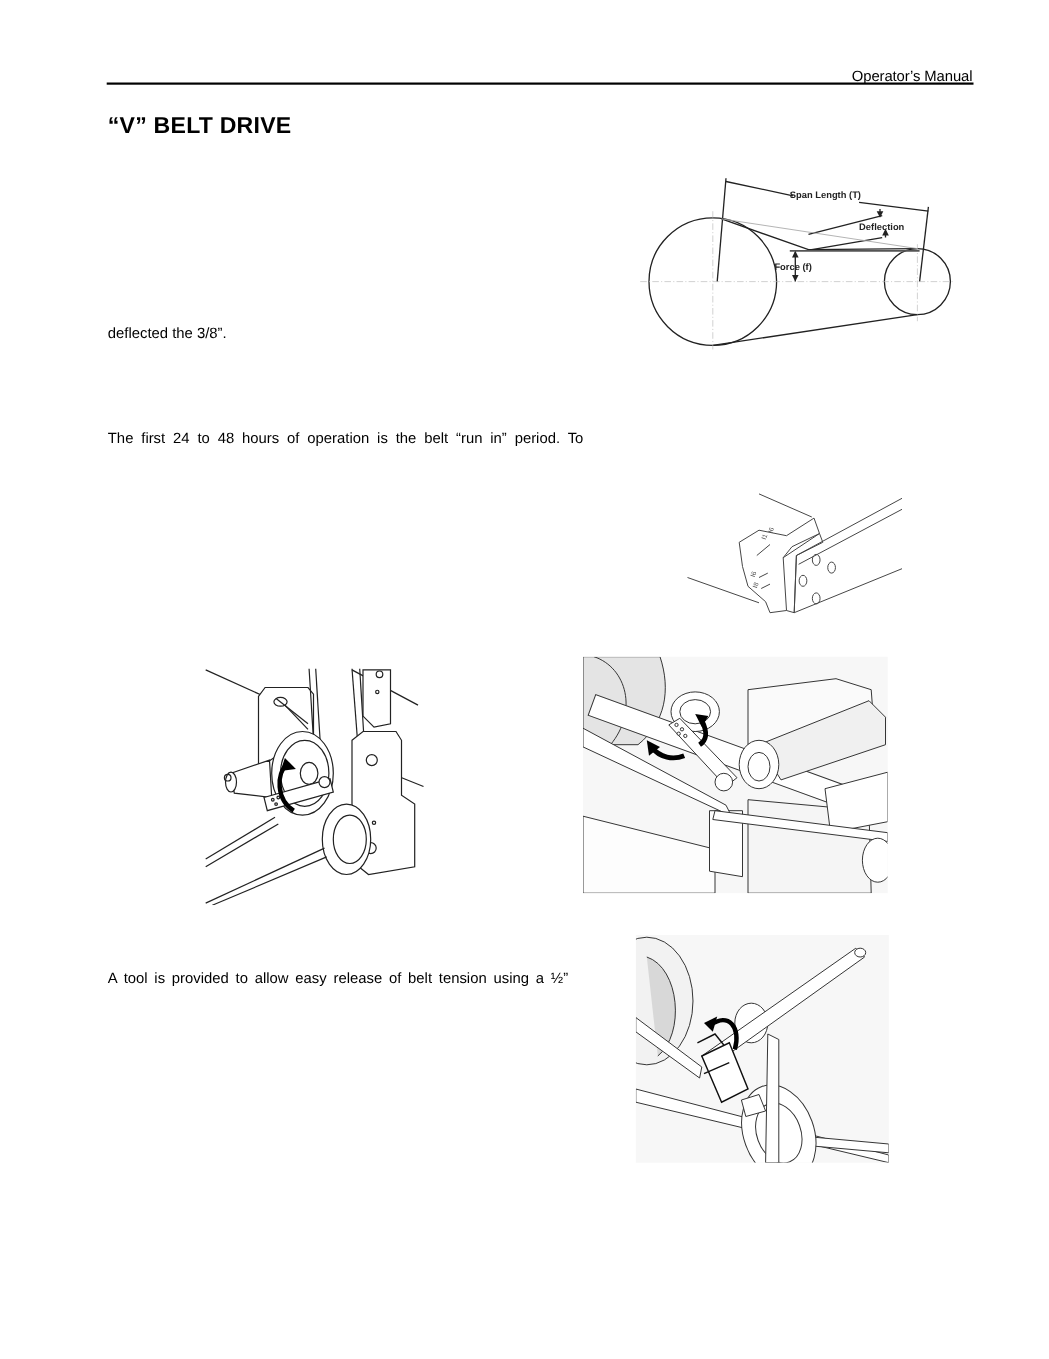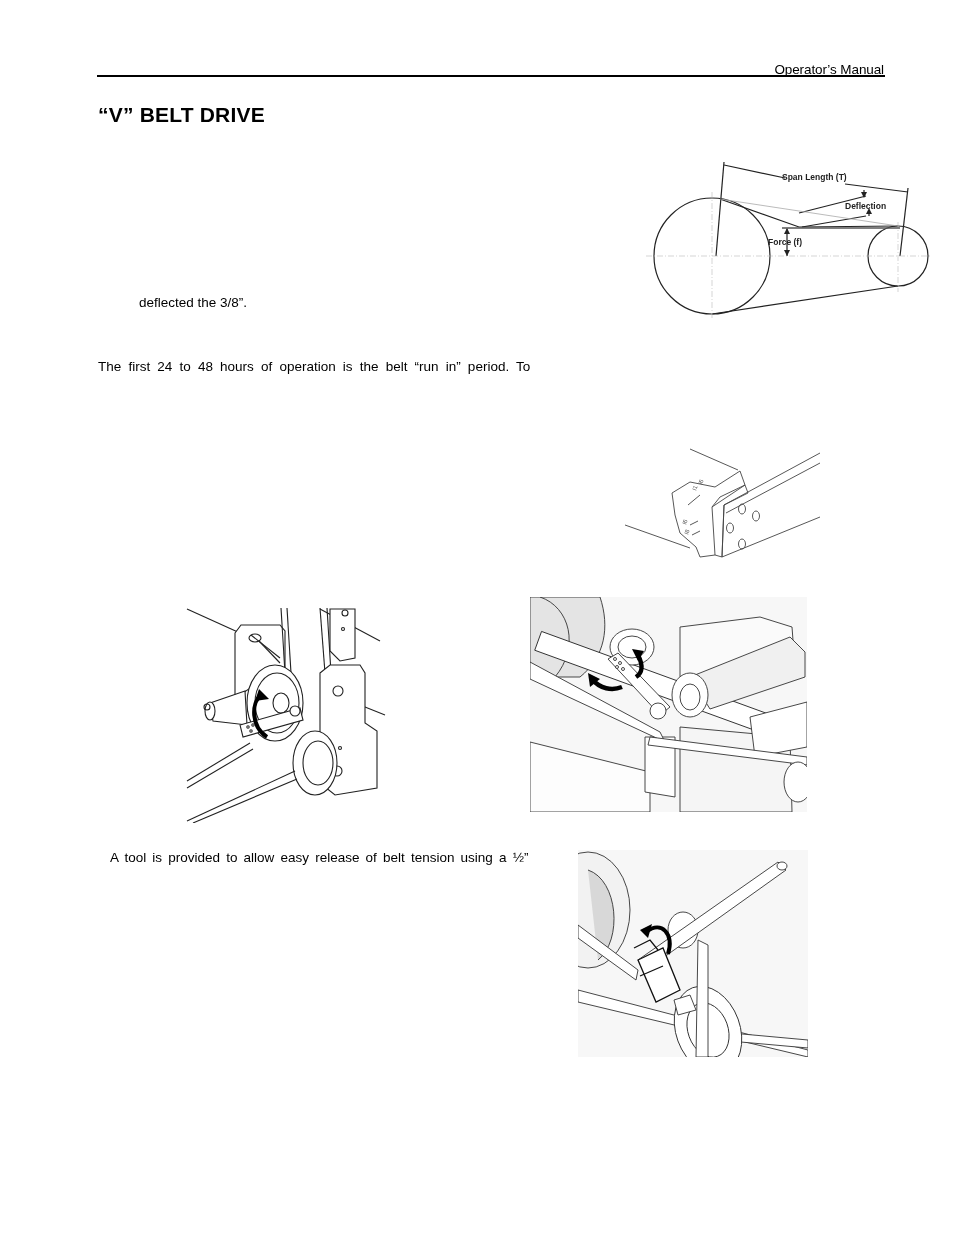--- a/index.html
+++ b/index.html
@@ -15,37 +15,37 @@
       right: 70px; top: 62px; font-size: 13.5px; font-weight: normal;
       letter-spacing: -0.1px; line-height: 16px;
     }
     .section-title {
       left: 98px; top: 105px; font-size: 21px; font-weight: bold;
       letter-spacing: 0.2px; line-height: 20px;
     }
     .body-text {
       font-size: 13.5px; line-height: 16px; white-space: nowrap;
     }
-    .justified { word-spacing: 3.4px; }
+    .justified { word-spacing: 3.4px; margin-top: 32px; }
     .figure { overflow: hidden; }
     .figure svg { display: block; }
   </style>
 </head>
 <body>
 
 <div class="abs header-title">Operator’s Manual</div>
 <div class="abs header-rule"></div>
 
 <div class="abs section-title">“V” BELT DRIVE</div>
 
-<div class="abs body-text" style="left:98px; top:295px;margin-left:41px;">deflected the 3/8”.</div>
+<div class="abs body-text" style="left:98px; top:295px;">deflected the 3/8”.</div>
 <div class="abs body-text justified" style="left:98px; top:359px;">The first 24 to 48 hours of operation is the belt “run in” period.  To</div>
-<div class="abs body-text justified" style="left:110px; top:850px; word-spacing:2.4px;">A tool is provided to allow easy release of belt tension using a ½”</div>
-
-<div class="abs figure" style="left:644px; top:152px; width:290px; height:166px;">
+<div class="abs body-text justified" style="left:98px; top:850px; word-spacing:2.4px;">A tool is provided to allow easy release of belt tension using a ½”</div>
+
+<div class="abs figure" style="left:580px; top:152px; width:290px; height:166px;">
   <svg width="290" height="166" viewBox="0 0 290 166">
     <g stroke="#222" fill="none" stroke-width="1.2">
 
       <circle cx="68" cy="104" r="58"></circle>
 
       <circle cx="254" cy="104" r="30"></circle>
 
       <line x1="68" y1="162" x2="254" y2="134"></line>
 
       <polyline points="76,47 155,75 254,74"></polyline>

